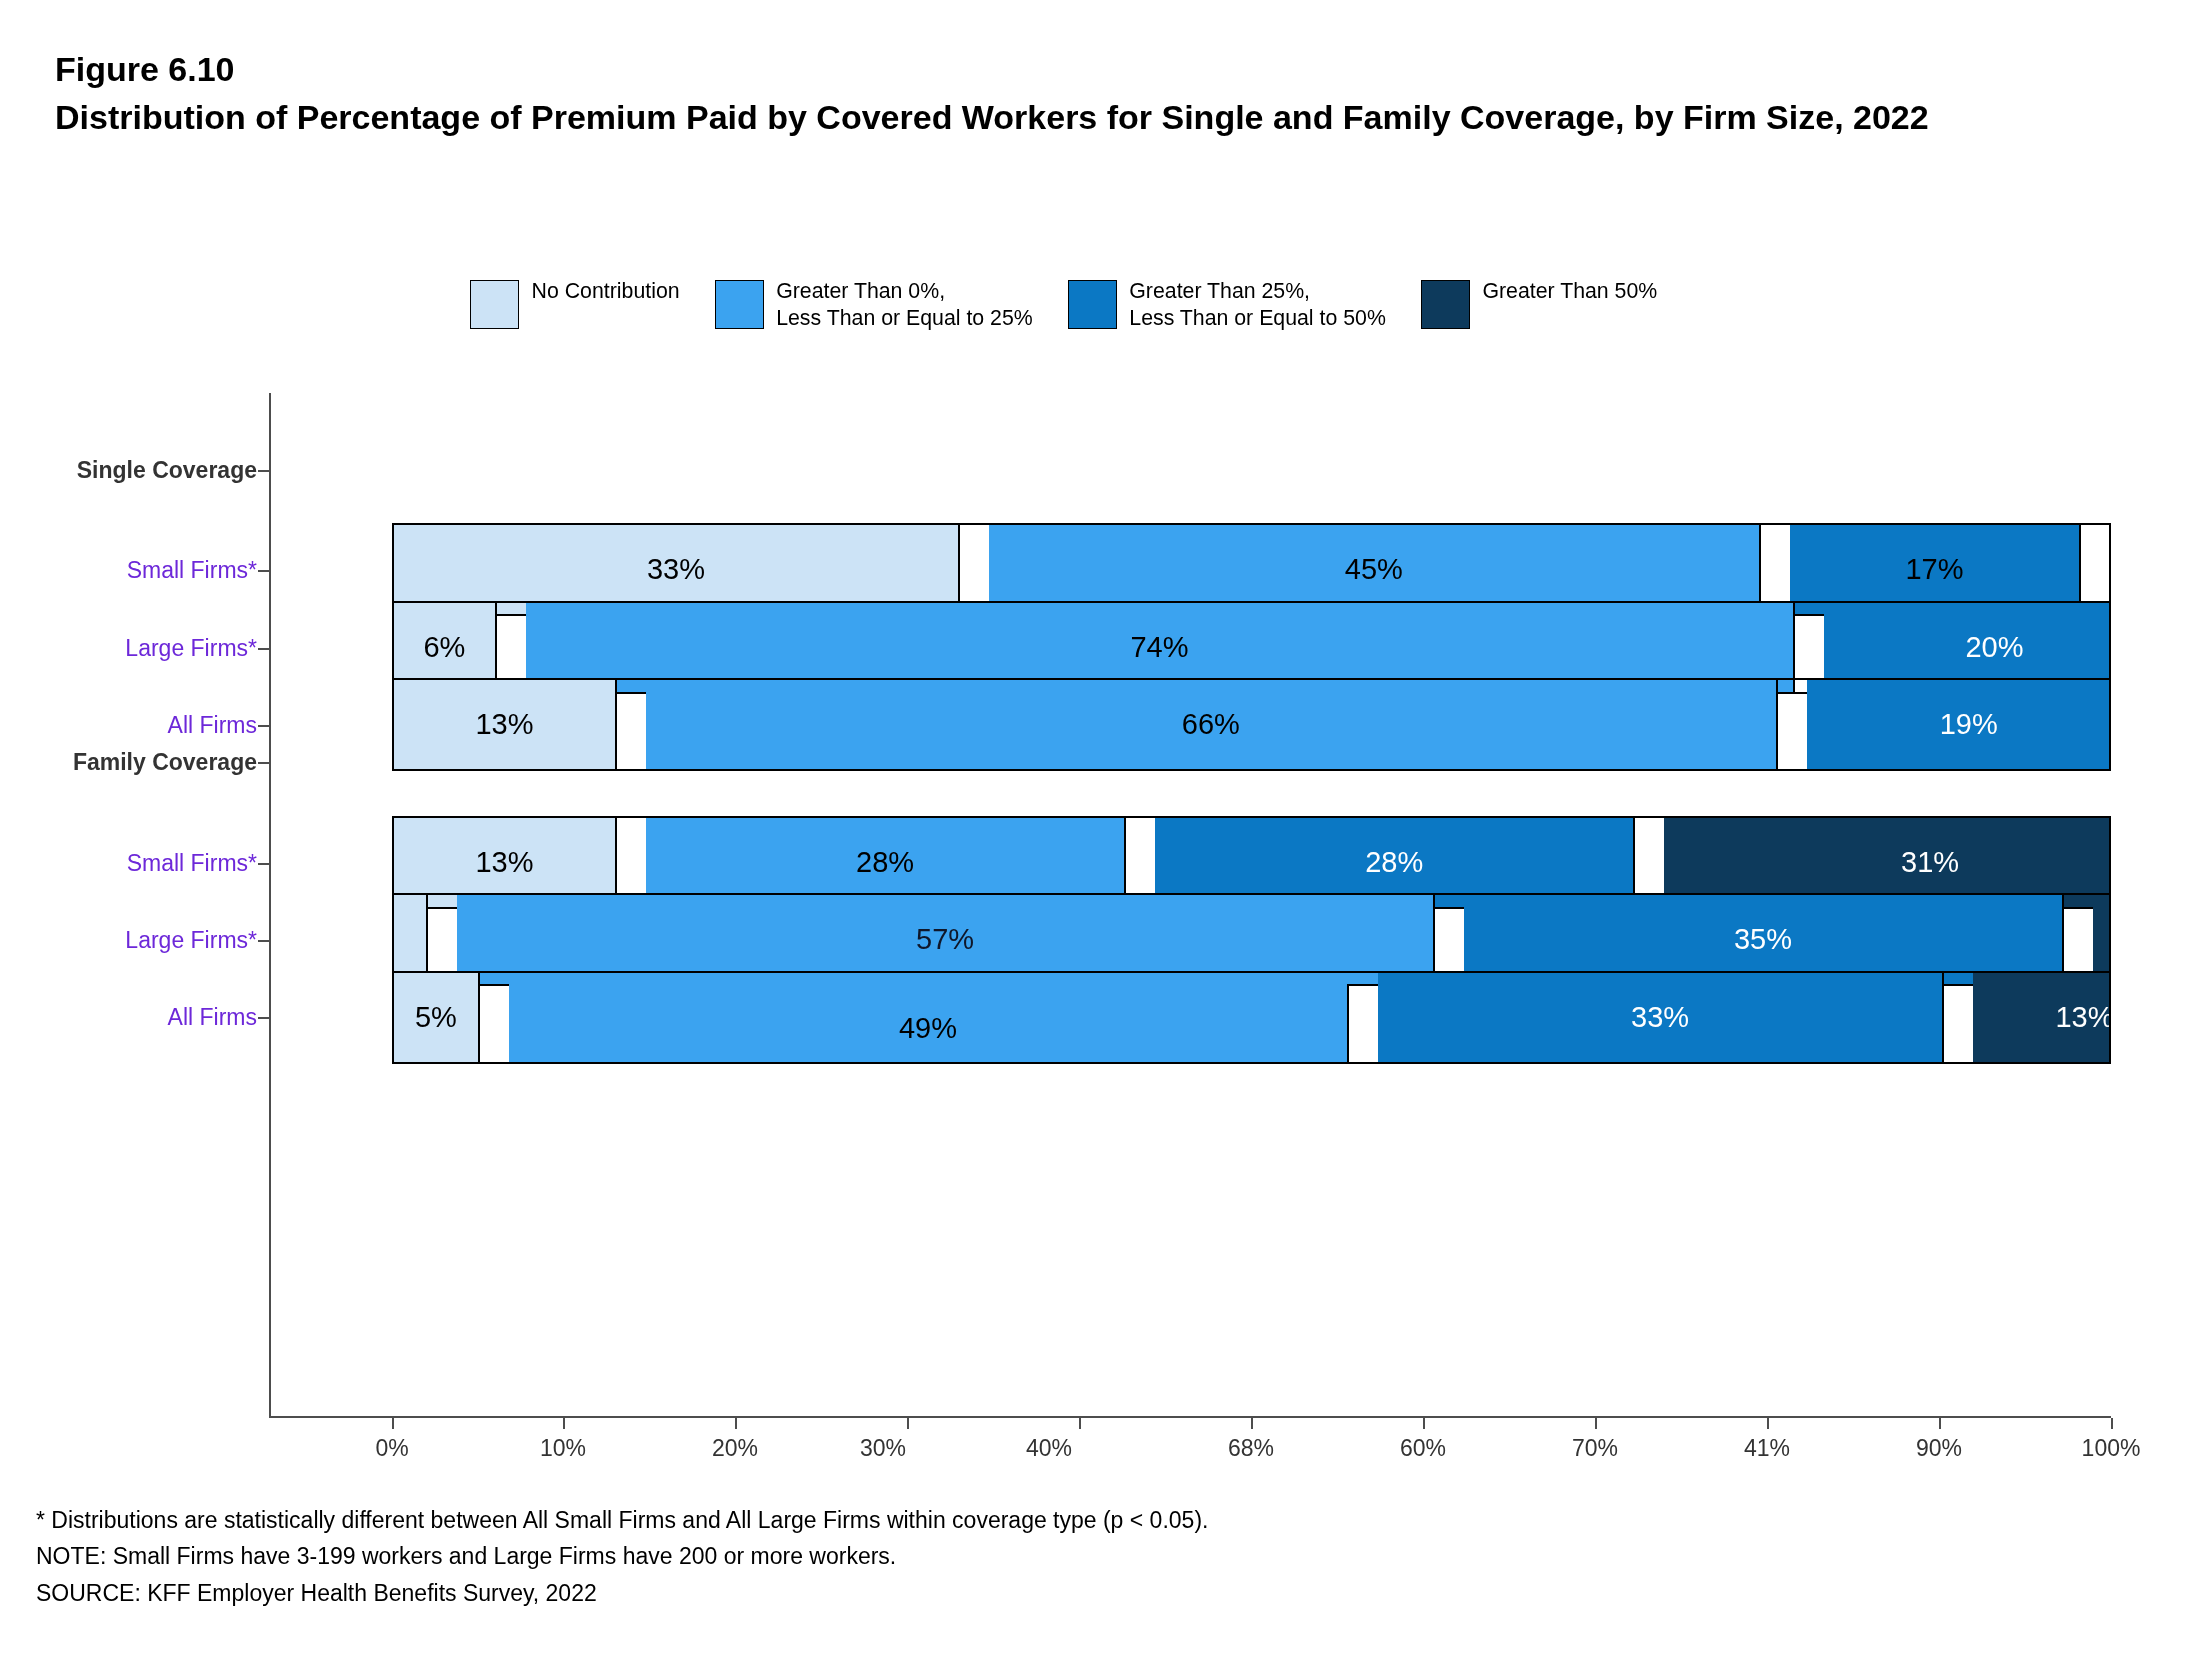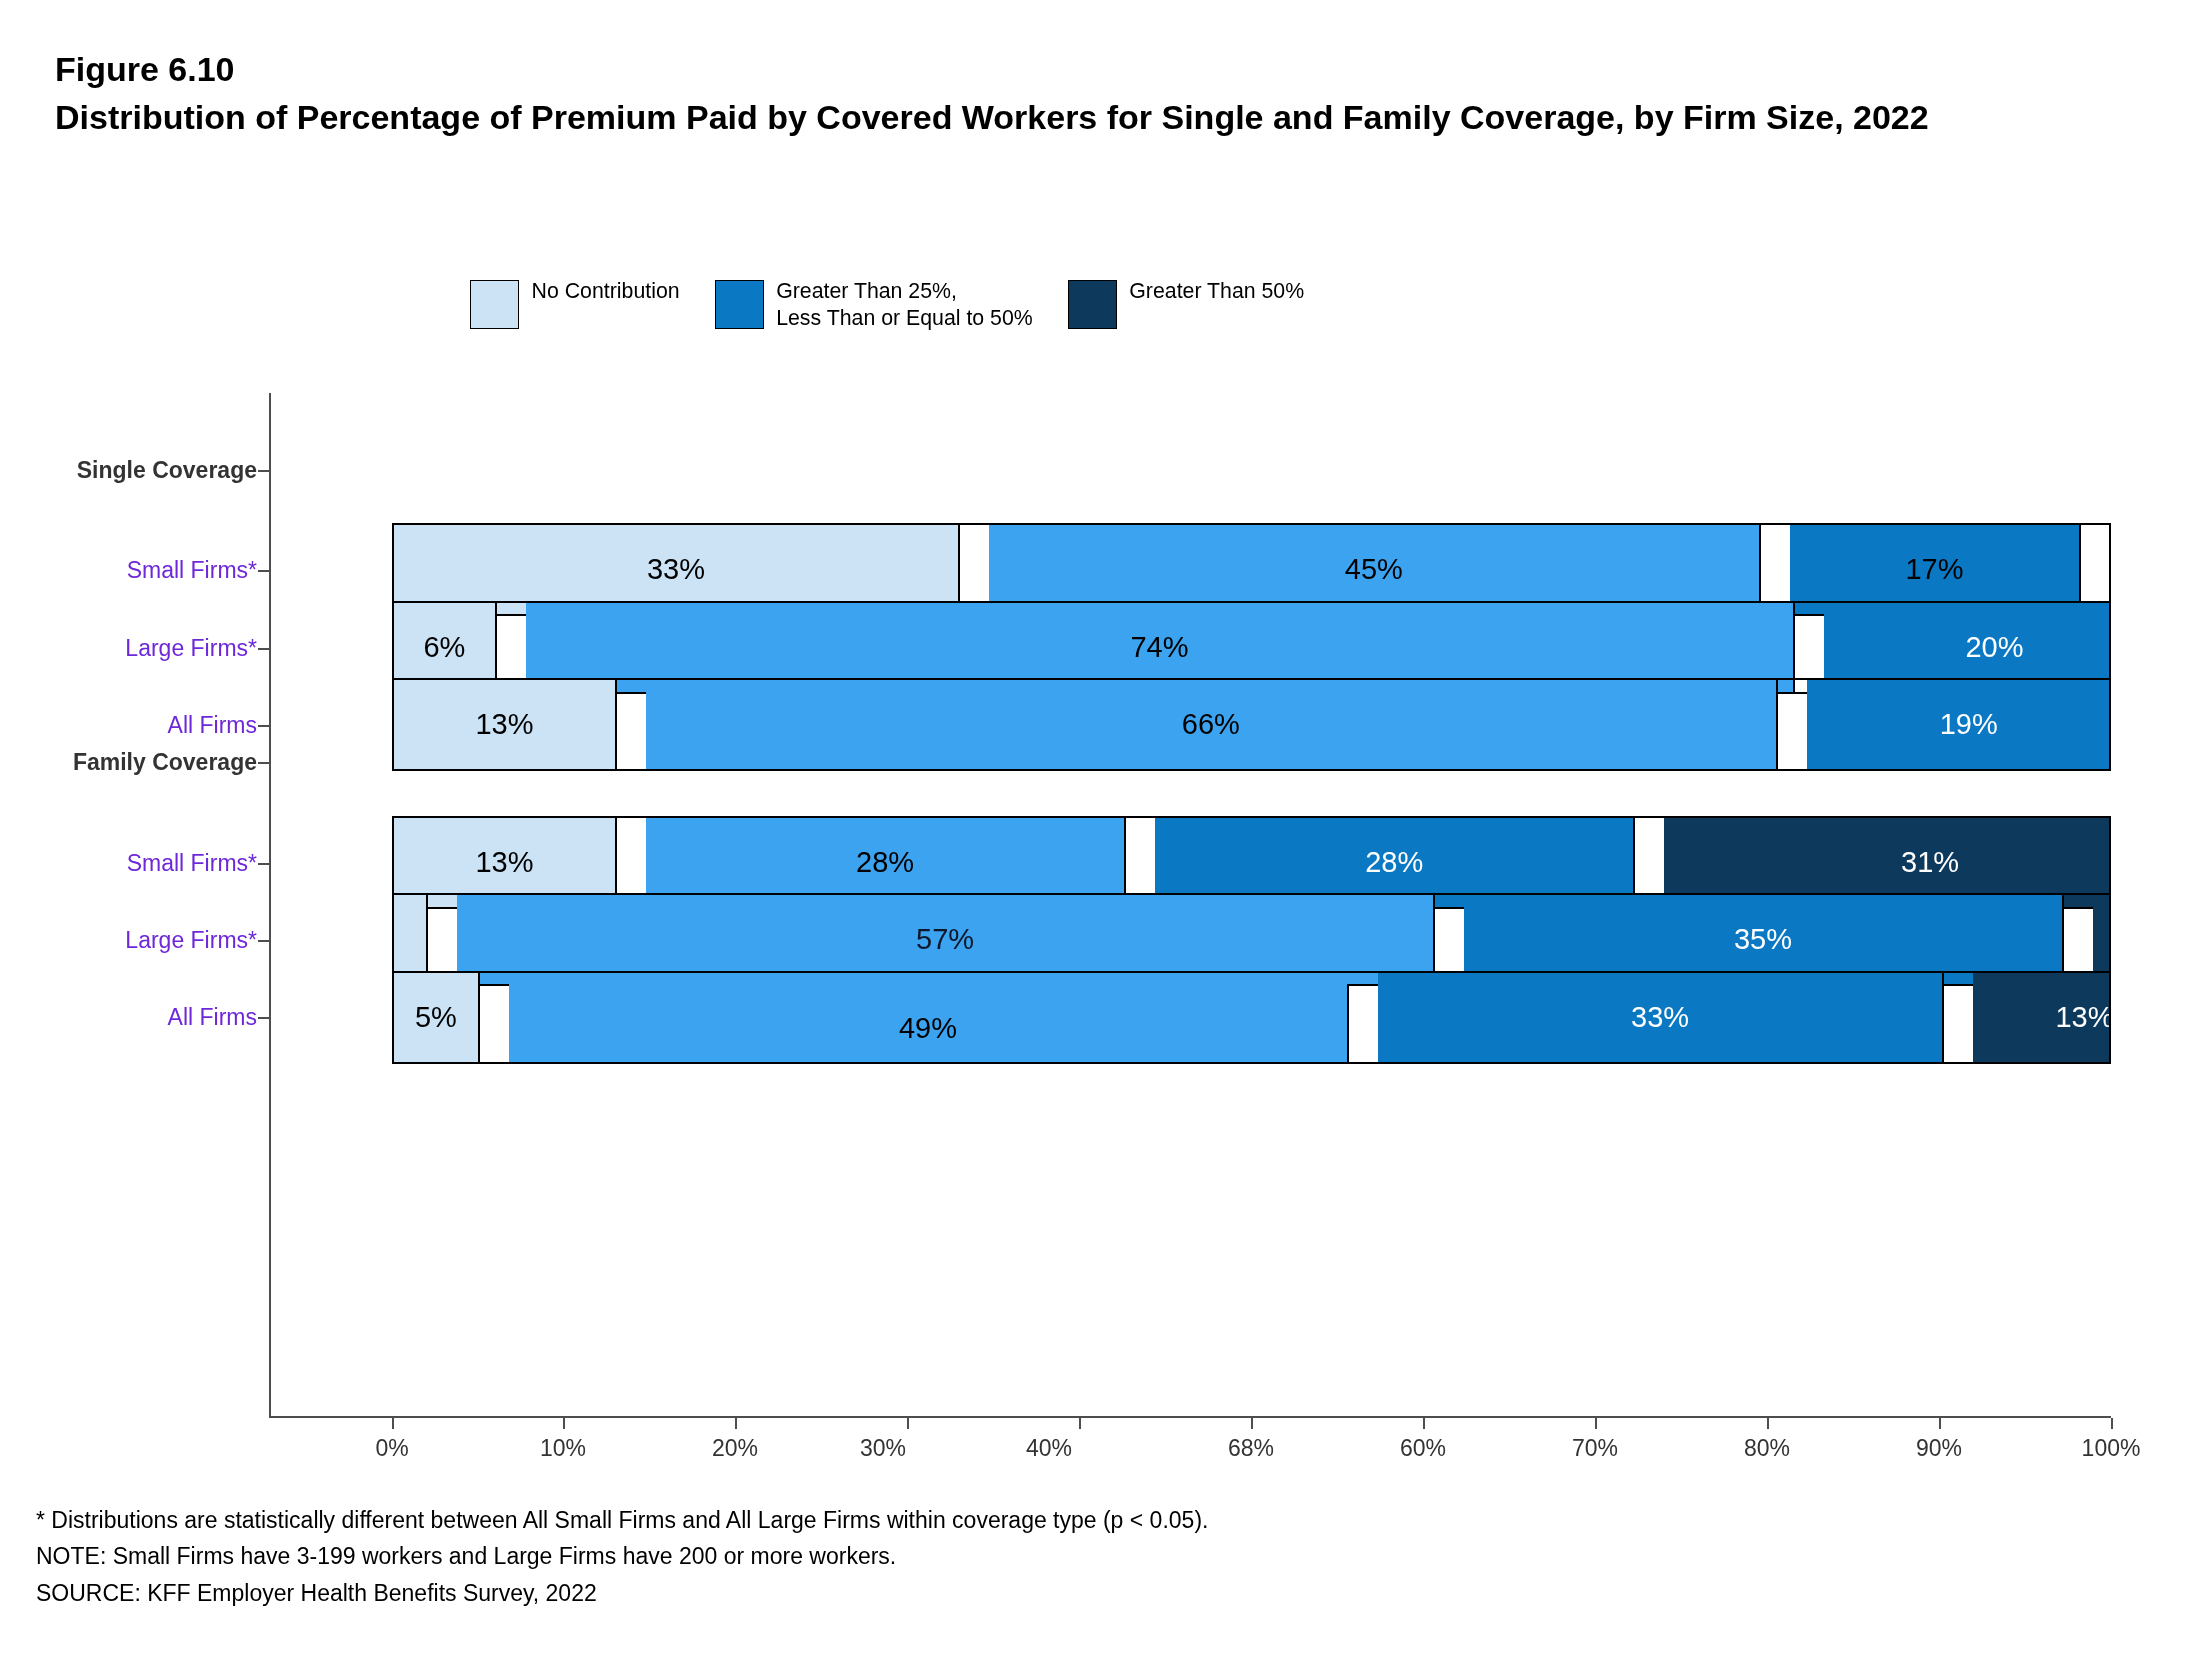--- a/index.html
+++ b/index.html
@@ -191,20 +191,25 @@
 
   <div class="title-block">
     <div class="fig-num">Figure 6.10</div>
     <div class="fig-title">Distribution of Percentage of Premium Paid by Covered Workers for Single and Family Coverage, by Firm Size, 2022</div>
   </div>
 
   <div class="legend" id="legend">
       <div class="legend-item">
         <div class="legend-swatch" style="background: rgb(204, 227, 246);"></div>
         <div class="legend-label">No Contribution</div>
+      </div>
+      <div class="legend-item">
+        <div class="legend-swatch" style="background: rgb(59, 163, 240);"></div>
+        <div class="legend-label">Greater Than 0%,
+Less Than or Equal to 25%</div>
       </div>
       <div class="legend-item">
         <div class="legend-swatch" style="background: rgb(11, 120, 196);"></div>
         <div class="legend-label">Greater Than 25%,
 Less Than or Equal to 50%</div>
       </div>
       <div class="legend-item">
         <div class="legend-swatch" style="background: rgb(13, 58, 92);"></div>
         <div class="legend-label">Greater Than 50%</div>
       </div>
@@ -322,21 +327,21 @@
         <div class="xlabel" style="left: 614px;">30%</div>
         <div class="xtick" style="left: 810px;"></div>
         <div class="xlabel" style="left: 780px;">40%</div>
         <div class="xtick" style="left: 982px;"></div>
         <div class="xlabel" style="left: 982px;">68%</div>
         <div class="xtick" style="left: 1154px;"></div>
         <div class="xlabel" style="left: 1154px;">60%</div>
         <div class="xtick" style="left: 1326px;"></div>
         <div class="xlabel" style="left: 1326px;">70%</div>
         <div class="xtick" style="left: 1498px;"></div>
-        <div class="xlabel" style="left: 1498px;">80%</div>
+        <div class="xlabel" style="left: 1498px;">41%</div>
         <div class="xtick" style="left: 1670px;"></div>
         <div class="xlabel" style="left: 1670px;">90%</div>
         <div class="xtick" style="left: 1842px;"></div>
         <div class="xlabel" style="left: 1842px;">100%</div>
       </div>
   </div>
 
   <div class="footnotes" id="footnotes">
       <div class="footnote">* Distributions are statistically different between All Small Firms and All Large Firms within coverage type (p &lt; 0.05).</div>
       <div class="footnote">NOTE: Small Firms have 3-199 workers and Large Firms have 200 or more workers.</div>

